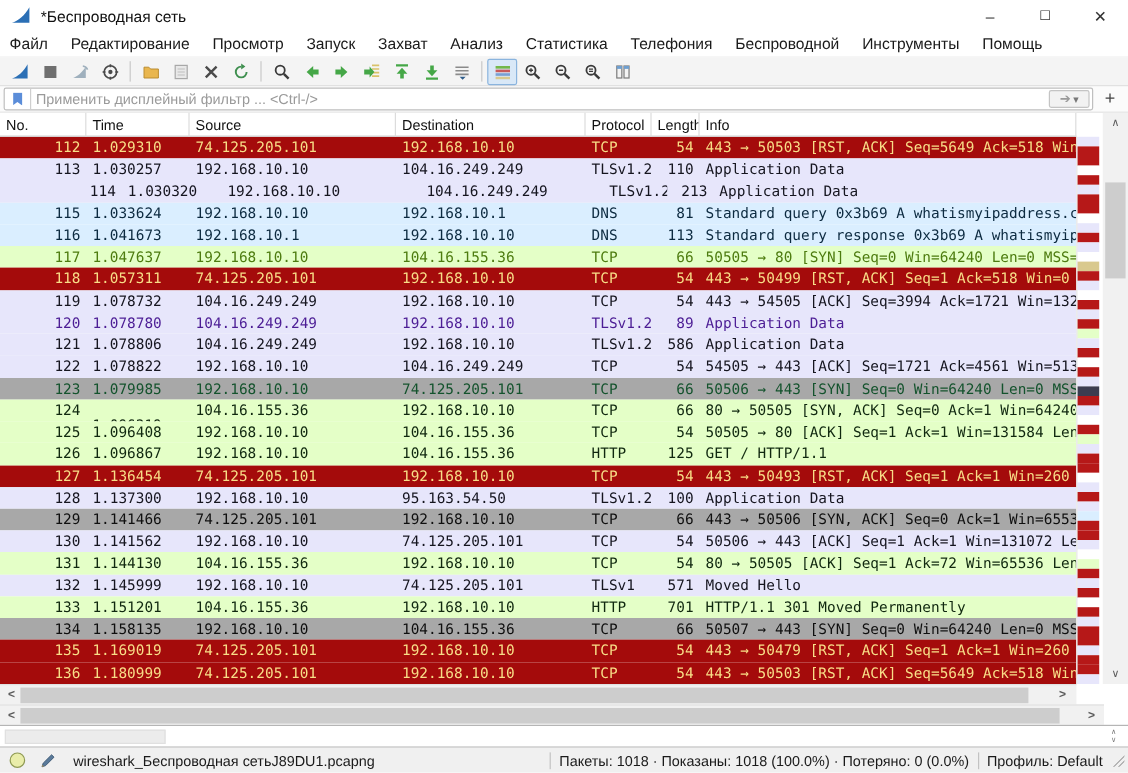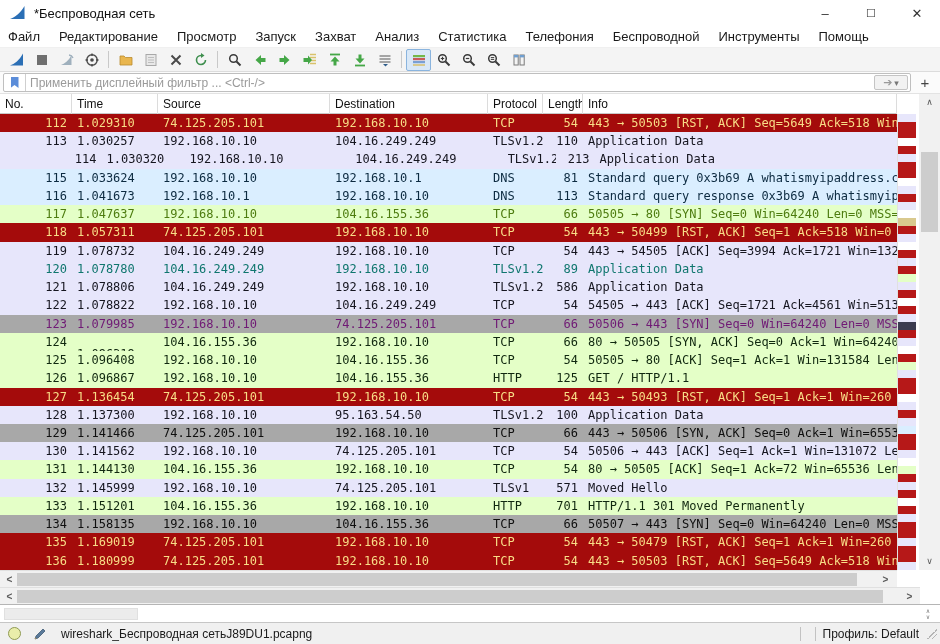--- a/index.html
+++ b/index.html
@@ -327,21 +327,21 @@
     </div>
     <div class="prow" style="background: rgb(231, 230, 251); color: rgb(21, 21, 31);">
       <div class="pcell num" style="width: 72px;">119</div>
       <div class="pcell" style="width: 86px;">1.078732</div>
       <div class="pcell" style="width: 172px;">104.16.249.249</div>
       <div class="pcell" style="width: 158px;">192.168.10.10</div>
       <div class="pcell" style="width: 55px;">TCP</div>
       <div class="pcell num" style="width: 40px;">54</div>
       <div class="pcell" style="width: 314px;">443 → 54505 [ACK] Seq=3994 Ack=1721 Win=132 Len=0</div>
     </div>
-    <div class="prow" style="background: rgb(231, 230, 251); color: #0f766e;">
+    <div class="prow" style="background: rgb(231, 230, 251); color: #4c1d95;">
       <div class="pcell num" style="width: 72px;">120</div>
       <div class="pcell" style="width: 86px;">1.078780</div>
       <div class="pcell" style="width: 172px;">104.16.249.249</div>
       <div class="pcell" style="width: 158px;">192.168.10.10</div>
       <div class="pcell" style="width: 55px;">TLSv1.2</div>
       <div class="pcell num" style="width: 40px;">89</div>
       <div class="pcell" style="width: 314px;">Application Data</div>
     </div>
     <div class="prow" style="background: rgb(231, 230, 251); color: rgb(21, 21, 31);">
       <div class="pcell num" style="width: 72px;">121</div>
@@ -354,21 +354,21 @@
     </div>
     <div class="prow" style="background: rgb(231, 230, 251); color: rgb(21, 21, 31);">
       <div class="pcell num" style="width: 72px;">122</div>
       <div class="pcell" style="width: 86px;">1.078822</div>
       <div class="pcell" style="width: 172px;">192.168.10.10</div>
       <div class="pcell" style="width: 158px;">104.16.249.249</div>
       <div class="pcell" style="width: 55px;">TCP</div>
       <div class="pcell num" style="width: 40px;">54</div>
       <div class="pcell" style="width: 314px;">54505 → 443 [ACK] Seq=1721 Ack=4561 Win=513 Len=0</div>
     </div>
-    <div class="prow" style="background: rgb(168, 168, 168); color: #701a75;">
+    <div class="prow" style="background: rgb(168, 168, 168); color: #14532d;">
       <div class="pcell num" style="width: 72px;">123</div>
       <div class="pcell" style="width: 86px;">1.079985</div>
       <div class="pcell" style="width: 172px;">192.168.10.10</div>
       <div class="pcell" style="width: 158px;">74.125.205.101</div>
       <div class="pcell" style="width: 55px;">TCP</div>
       <div class="pcell num" style="width: 40px;">66</div>
       <div class="pcell" style="width: 314px;">50506 → 443 [SYN] Seq=0 Win=64240 Len=0 MSS=1460</div>
     </div>
     <div class="prow" style="background: rgb(228, 255, 199); color: rgb(16, 40, 15);">
       <div class="pcell num" style="width: 72px;">124</div>
@@ -576,17 +576,18 @@
 
 <div id="statusbar" class="abs">
   <div id="expert-dot"></div>
   <svg id="pencil" width="14" height="14" viewBox="0 0 14 14">
       <path d="M2 12 L3 9 L10 2 L12 4 L5 11 Z" fill="#5a7a9a" stroke="#3f5a75" stroke-width="0.8"></path>
       <path d="M2 12 L3.6 11.6 L2.4 10.4 Z" fill="#c8a050"></path>
     </svg>
   <span id="status-filename">wireshark_Беспроводная сетьJ89DU1.pcapng</span>
   <div id="status-right">
     <div class="ssep"></div>
+    <span id="status-packets">Пакеты: 1018 · Показаны: 1018 (100.0%) · Потеряно: 0 (0.0%)</span>
     <div class="ssep"></div>
     <span id="status-profile">Профиль: Default</span>
     <div id="resize-grip"></div>
   </div>
 </div>
 
 </body></html>

